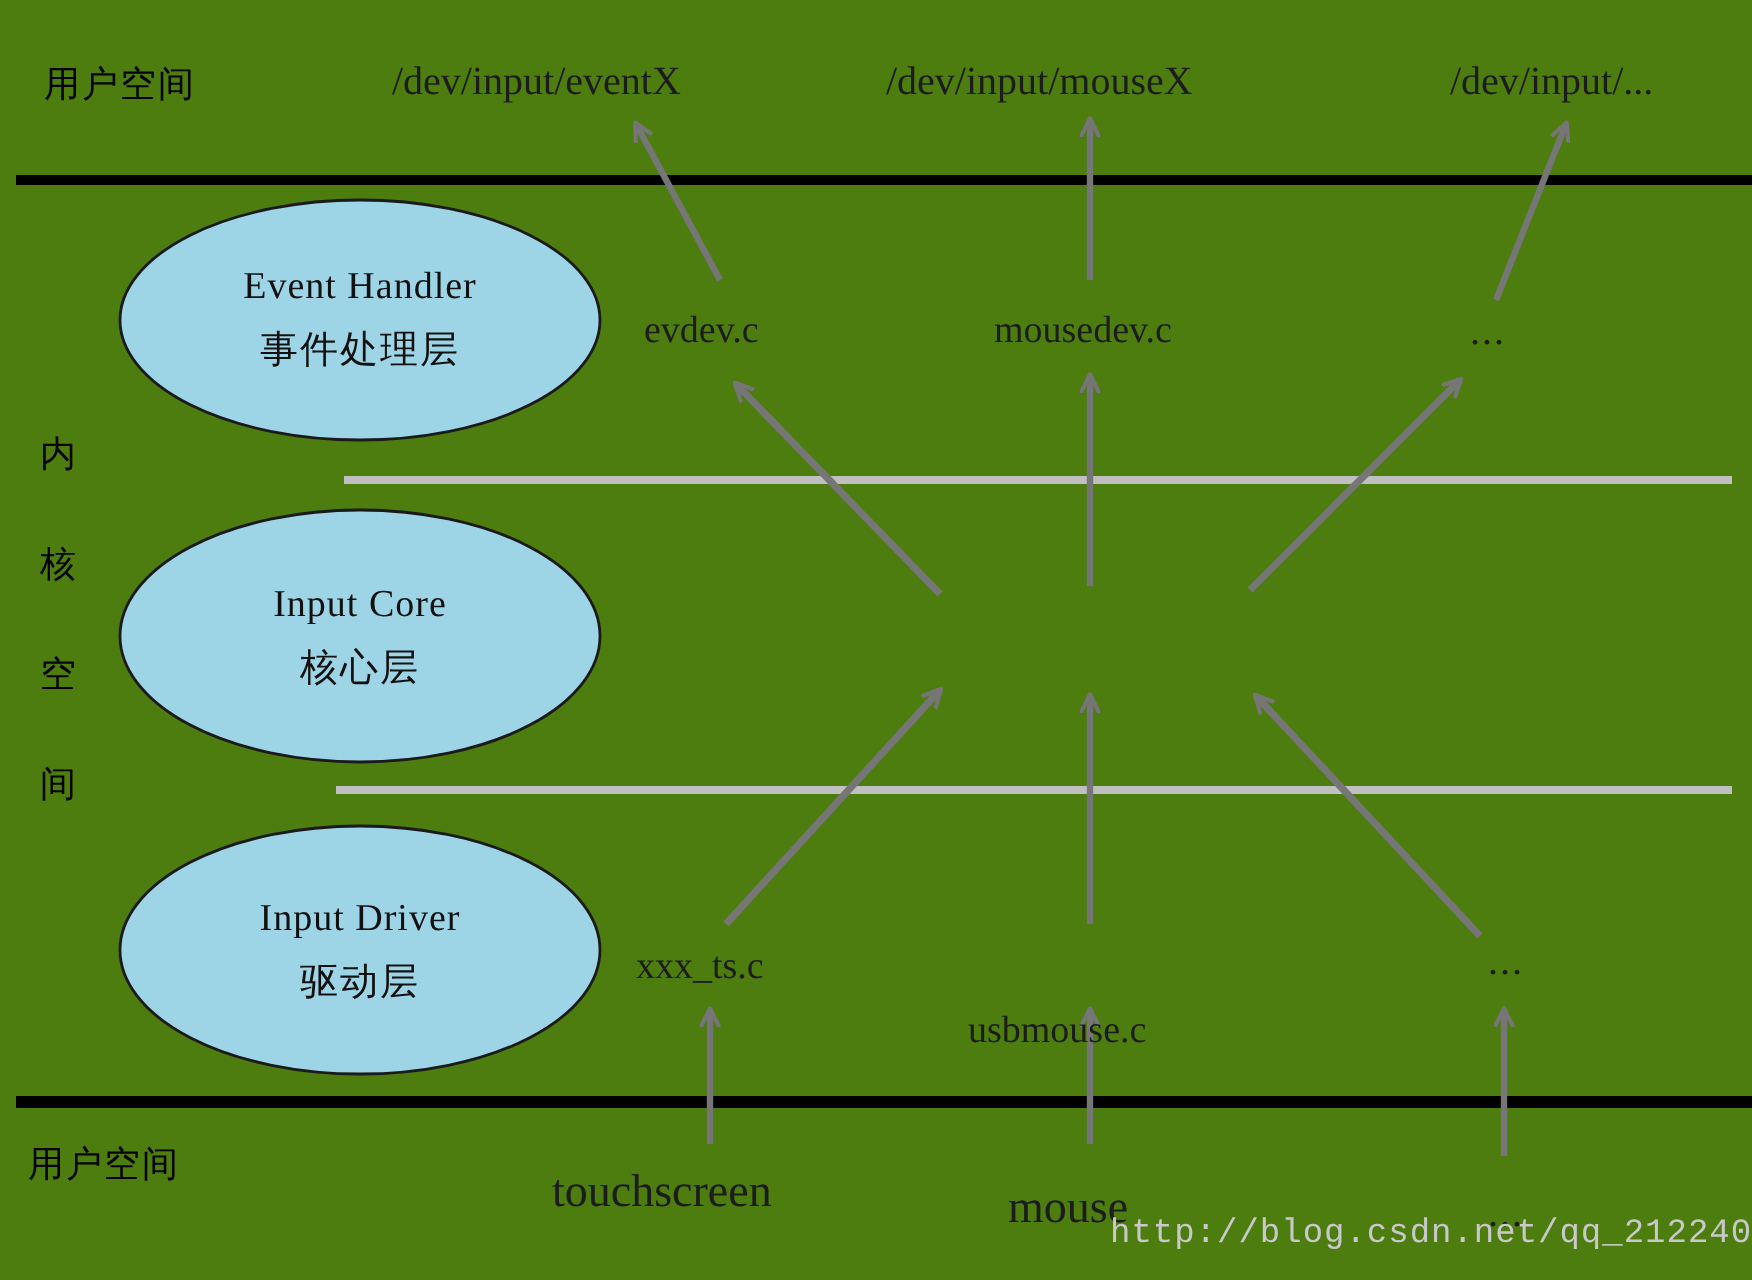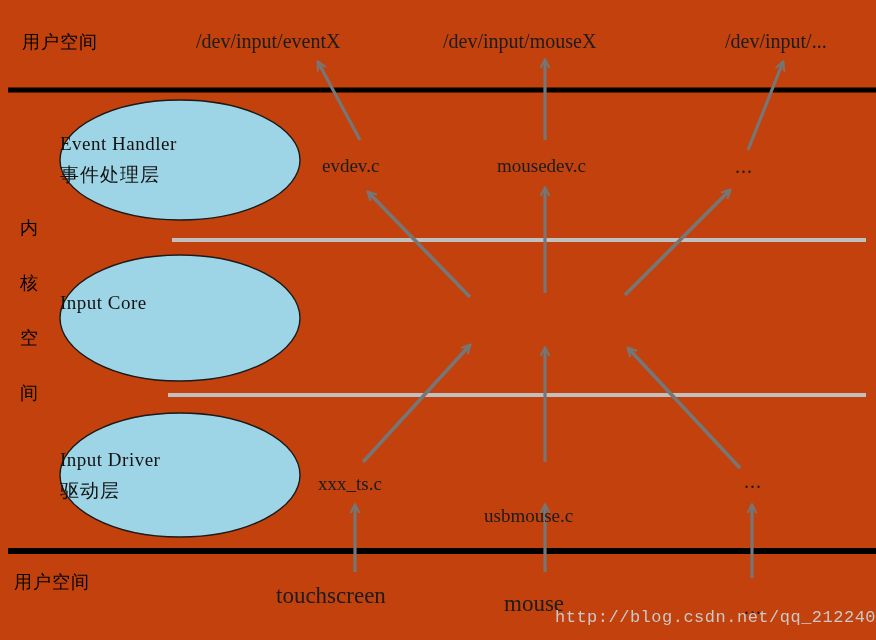--- a/index.html
+++ b/index.html
@@ -4,21 +4,21 @@
 <style>
   html, body {
     margin: 0;
     padding: 0;
     background: #ffffff;
   }
   #canvas {
     position: relative;
     width: 876px;
     height: 640px;
-    background: #c2410c;
+    background: #4d7c0f;
     overflow: hidden;
     font-family: "Liberation Serif", "DejaVu Serif", serif;
   }
   #diagram-svg {
     position: absolute;
     left: 0;
     top: 0;
     width: 876px;
     height: 640px;
   }
@@ -65,21 +65,21 @@
   }
   .dots-label {
     font-family: "Liberation Serif", "DejaVu Serif", serif;
     font-size: 20px;
     color: #1c1c1c;
     letter-spacing: 1px;
   }
   
   .ellipse-text {
     position: absolute;
-    text-align: left;
+    text-align: center;
     color: #111111;
   }
   .ellipse-text .en {
     font-family: "Liberation Serif", "DejaVu Serif", serif;
     font-size: 19px;
     display: block;
     letter-spacing: 0.5px;
   }
   .ellipse-text .cn {
     font-family: "DejaVu Sans", "Liberation Sans", sans-serif;
@@ -151,20 +151,21 @@
 
   <div class="lbl cn-label" style="left:14px; top:570px;">用户空间</div>
 
   <div class="ellipse-text" style="left:60px; top:133px; width:240px;">
     <span class="en">Event Handler</span>
     <span class="cn">事件处理层</span>
   </div>
 
   <div class="ellipse-text" style="left:60px; top:292px; width:240px;">
     <span class="en">Input Core</span>
+    <span class="cn">核心层</span>
   </div>
 
   <div class="ellipse-text" style="left:60px; top:449px; width:240px;">
     <span class="en">Input Driver</span>
     <span class="cn">驱动层</span>
   </div>
 
   <div class="lbl path-label" style="left:443px; top:30px;">/dev/input/mouseX</div>
 
   <div class="lbl path-label" style="left:196px; top:30px;">/dev/input/eventX</div>

